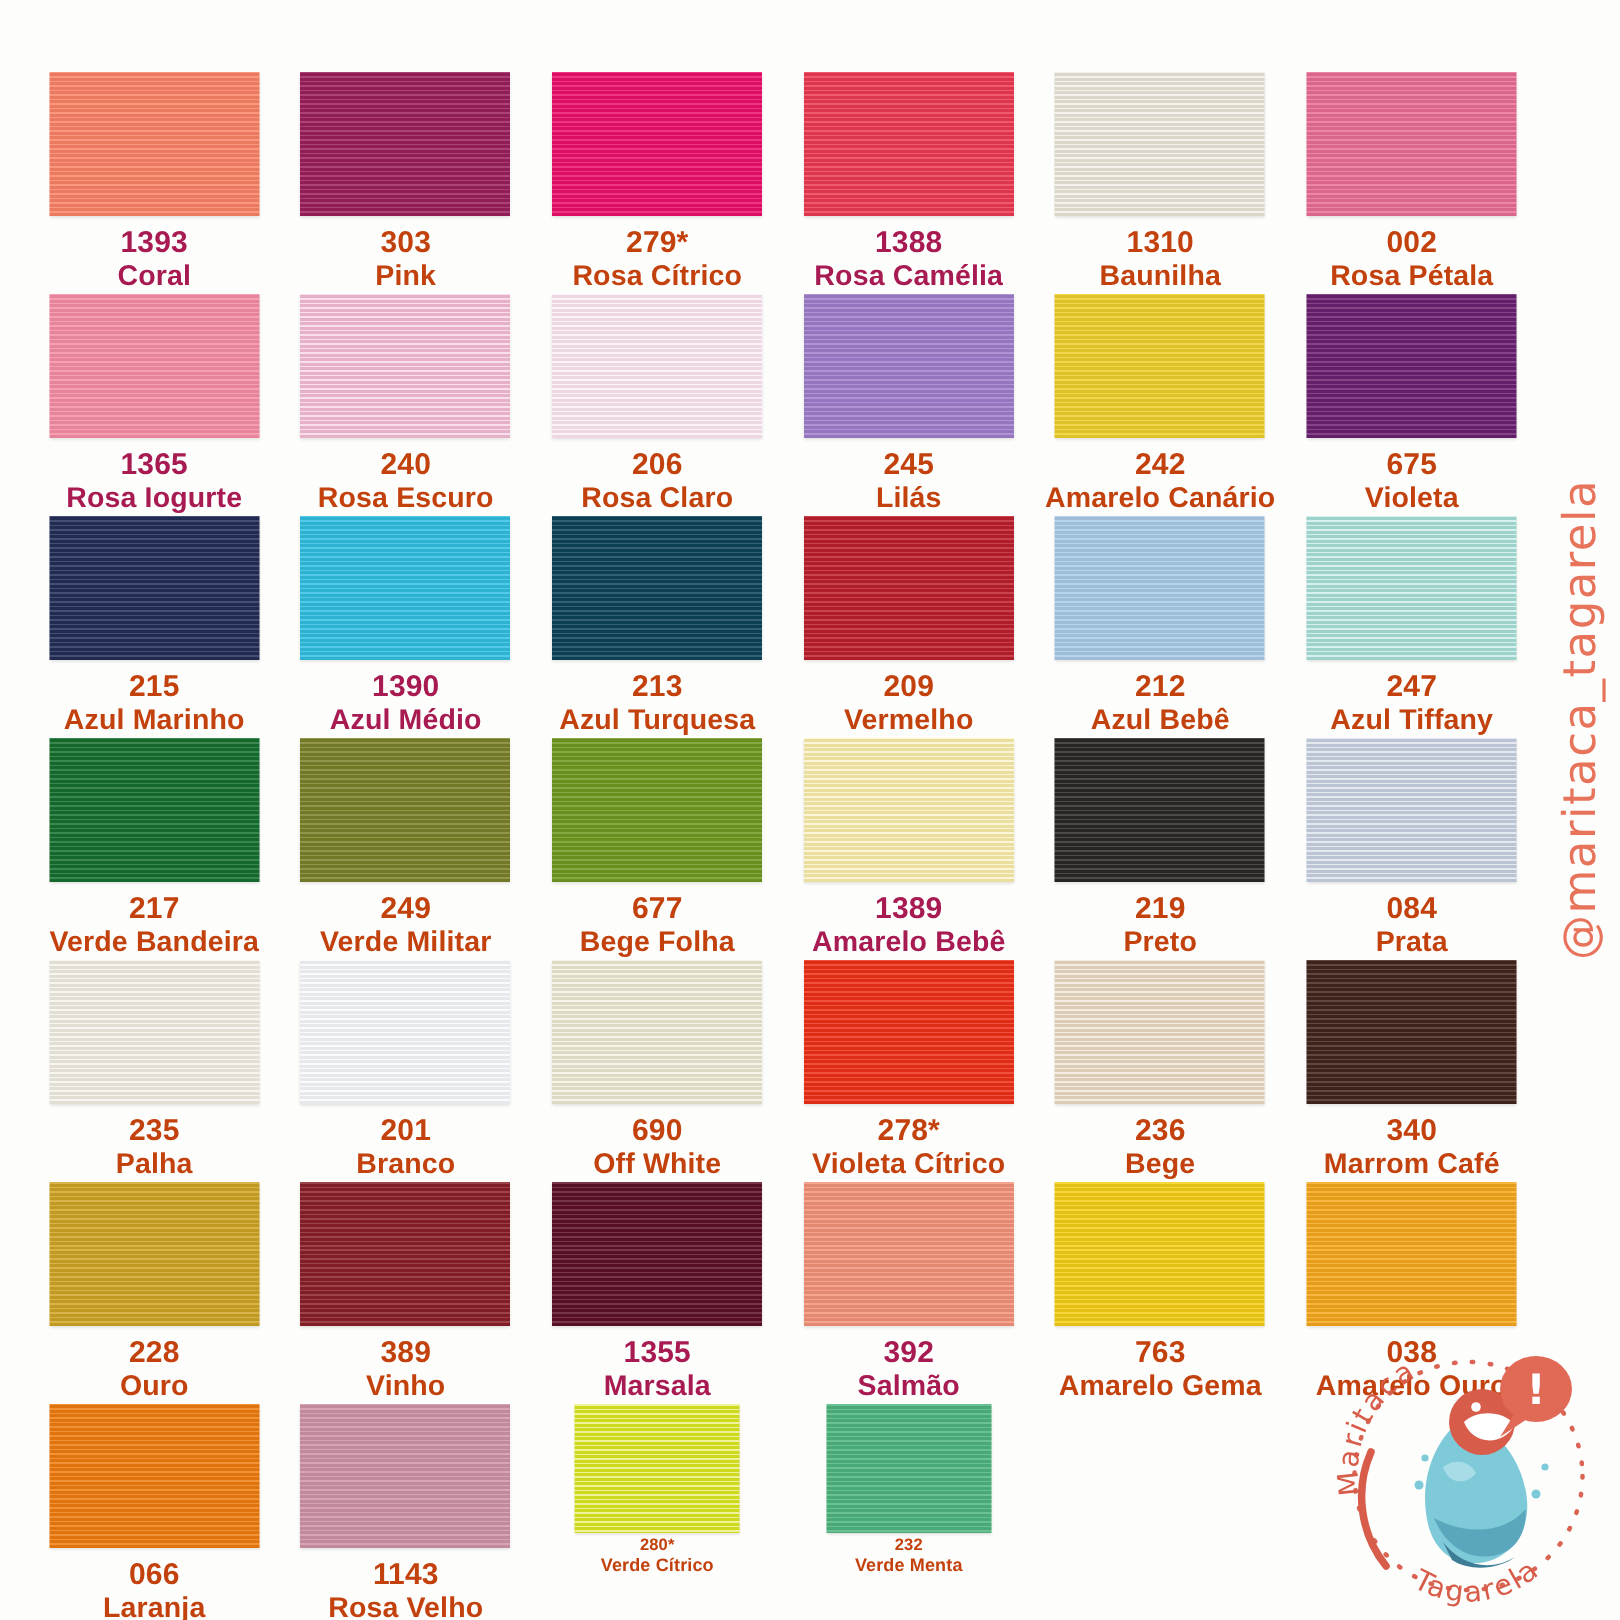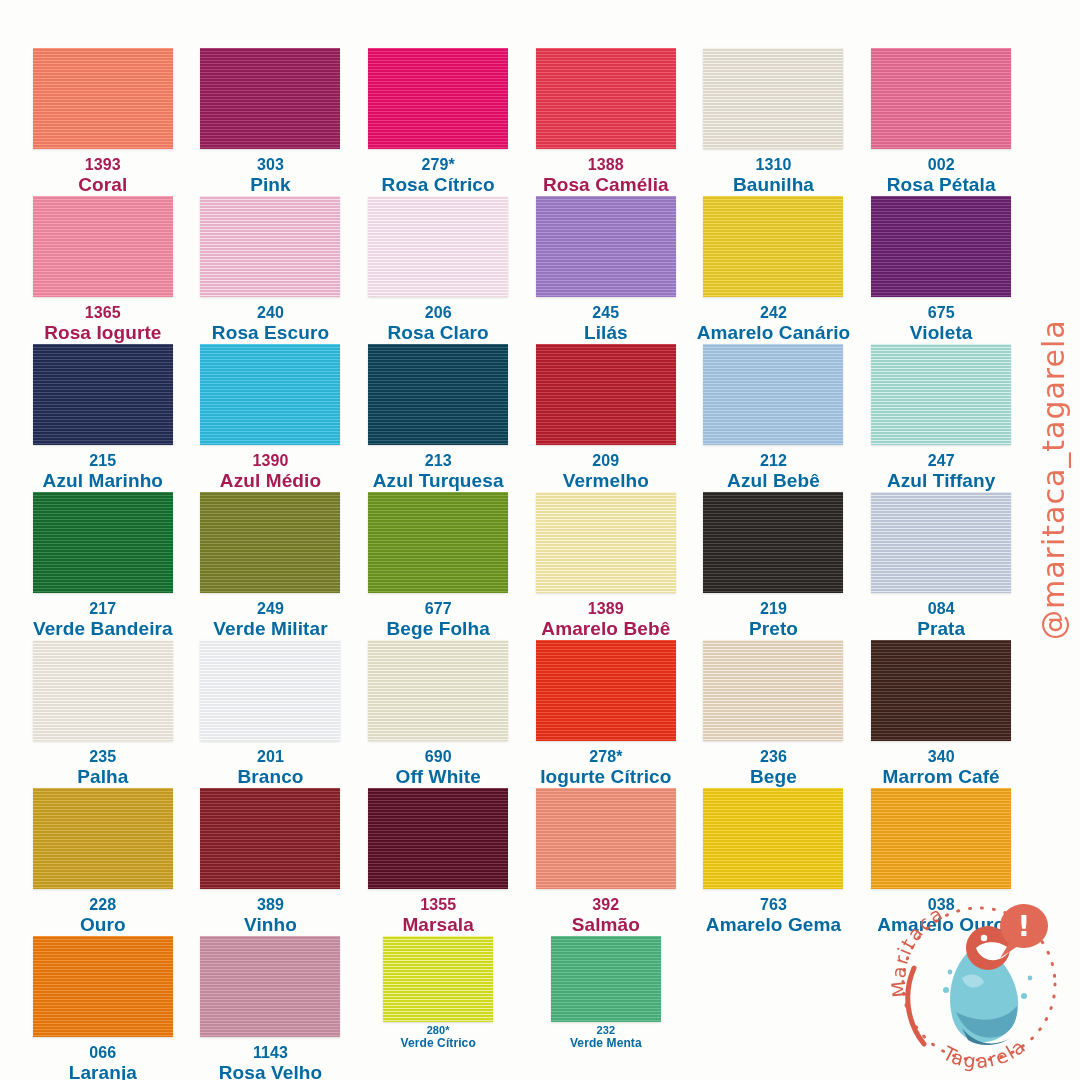--- a/index.html
+++ b/index.html
@@ -74,25 +74,25 @@
     height:86px;
   }
 
   .label{
     margin-top:7px;
     text-align:center;
     line-height:1.15;
     font-weight:bold;
     font-size:14.5px;
     letter-spacing:0.1px;
-    color:#0369a1;
+    color:#c2410c;
     white-space:nowrap;
   }
   .label.pinktxt{ color:#a81a52; }
-  .label .code{ display:block; font-size:16px; }
+  .label .code{ display:block; font-size:20px; }
   .label .nm{ display:block; font-size:19px; }
 
   .label.tiny{ font-size:11px; margin-top:2px;}
   .label.tiny .code{font-size:11px;}
   .label.tiny .nm{font-size:12px;}
 
   
   #watermark{
     position:absolute;
     right:4px;
@@ -312,21 +312,21 @@
         <div class="swatch light" style="background-color: rgb(233, 230, 207);"></div>
         <div class="label">
           <span class="code">690</span>
           <span class="nm">Off White</span>
         </div>
       </div>
       <div class="cell">
         <div class="swatch" style="background-color: rgb(238, 48, 23);"></div>
         <div class="label">
           <span class="code">278*</span>
-          <span class="nm">Iogurte Cítrico</span>
+          <span class="nm">Violeta Cítrico</span>
         </div>
       </div>
       <div class="cell">
         <div class="swatch light" style="background-color: rgb(232, 215, 191);"></div>
         <div class="label">
           <span class="code">236</span>
           <span class="nm">Bege</span>
         </div>
       </div>
       <div class="cell">

